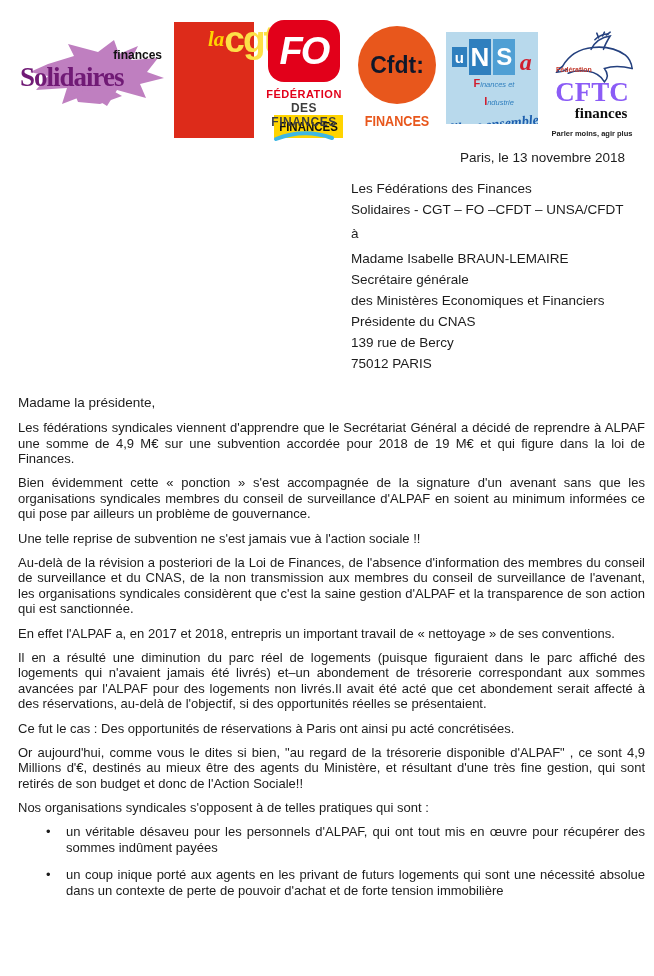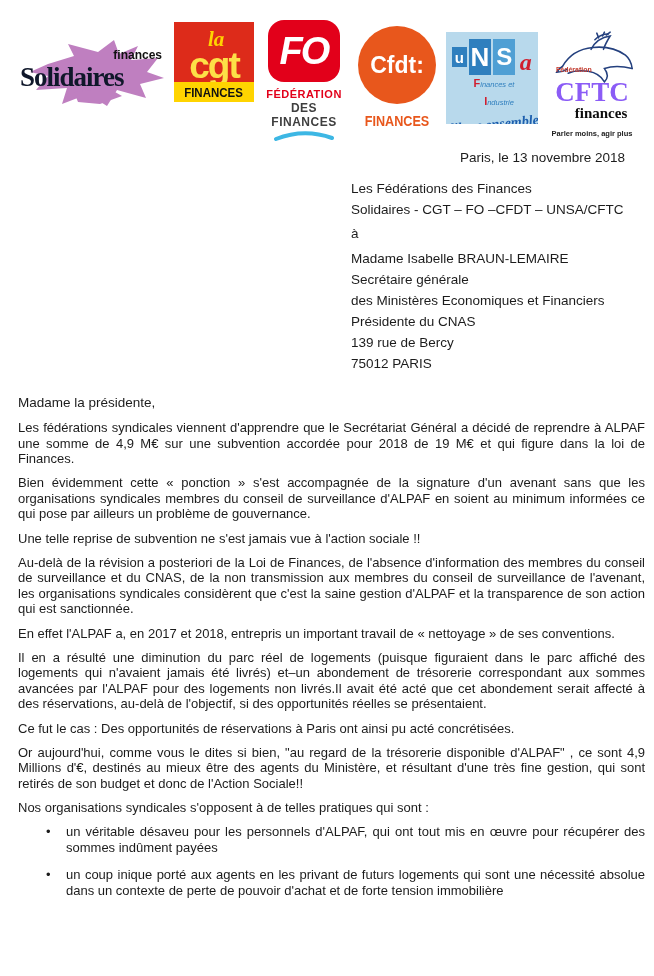--- a/index.html
+++ b/index.html
@@ -18,30 +18,30 @@
     display:flex; justify-content:space-between; align-items:flex-start;
     padding:18px 14px 0 18px; height:122px; box-sizing:border-box;
   }
   .logo{position:relative; flex:0 0 auto;}
 
   
   .logo-solidaires{width:150px; height:88px; margin-top:14px;}
   .logo-solidaires svg{position:absolute; left:0; top:0;}
   .sol-main{
     position:absolute; left:2px; top:30px; font-family:"Liberation Serif", serif;
-    font-weight:bold; font-size:27px; letter-spacing:-1px; color:#0f172a; white-space:nowrap;
+    font-weight:bold; font-size:27px; letter-spacing:-1px; color:#701a75; white-space:nowrap;
   }
   .sol-sub{
     position:absolute; right:6px; top:16px; font-size:12px; font-weight:bold; color:#111;
   }
 
   
   .logo-cgt{
-    width:80px; height:80px; background:var(--cgt-red,#dd2b1a);
-    display:flex; flex-direction:column; margin-top:4px;
+    width:80px; height:116px; background:var(--cgt-red,#dd2b1a);
+    display:flex; margin-top:4px;
   }
   .cgt-la{
     font-family:"Liberation Serif", serif; font-style:italic; font-weight:bold;
     color:var(--cgt-yellow,#ffd400); font-size:21px; line-height:18px;
     margin:8px 0 0 34px;
   }
   .cgt-main{
     color:#fde047; font-weight:bold; font-size:37px; line-height:32px;
     letter-spacing:-2px; text-align:center; margin-top:2px;
   }
@@ -65,21 +65,21 @@
   .fo-l1{color:var(--fo-red,#e2001a); font-weight:bold; font-size:11px; letter-spacing:.5px; margin-top:6px;}
   .fo-l2{color:#3f3f3f; font-weight:bold; font-size:12px; letter-spacing:.5px; margin-top:1px;}
   .fo-swoosh{display:block; margin:2px auto 0;}
 
   
   .logo-cfdt{width:86px; height:112px; text-align:center; margin-top:8px;}
   .cfdt-circle{
     width:78px; height:78px; border-radius:50%; background:var(--cfdt-orange,#e8571c);
     margin:0 auto; display:flex; align-items:center; justify-content:center;
   }
-  .cfdt-circle span{color:#ffffff; font-weight:bold; font-size:23px; letter-spacing:0;}
+  .cfdt-circle span{color:#0f172a; font-weight:bold; font-size:23px; letter-spacing:0;}
   .cfdt-sub{
     color:var(--cfdt-orange,#e8571c); font-weight:bold; font-size:14px; margin-top:9px;
     transform:scaleX(.9);
   }
 
   
   .logo-unsa{
     width:92px; height:92px; background:var(--unsa-bg,#b8d9ec); margin-top:14px;
     padding:5px 4px; box-sizing:border-box; overflow:hidden;
   }
@@ -220,21 +220,21 @@
       <div class="cftc-sub">finances</div>
       <div class="cftc-tag">Parler moins, agir plus</div>
     </div>
 
   </header>
 
   <div class="dateline">Paris, le 13 novembre 2018</div>
 
   <div class="recipient">
     <div>Les Fédérations des Finances</div>
-    <div>Solidaires - CGT – FO –CFDT – UNSA/CFTC</div>
+    <div>Solidaires - CGT – FO –CFDT – UNSA/CFDT</div>
     <div class="to-marker">à</div>
     <div>Madame Isabelle BRAUN-LEMAIRE</div>
     <div>Secrétaire générale</div>
     <div>des Ministères Economiques et Financiers</div>
     <div>Présidente du CNAS</div>
     <div>139 rue de Bercy</div>
     <div>75012 PARIS</div>
   </div>
 
   <div class="salutation">Madame la présidente,</div>

